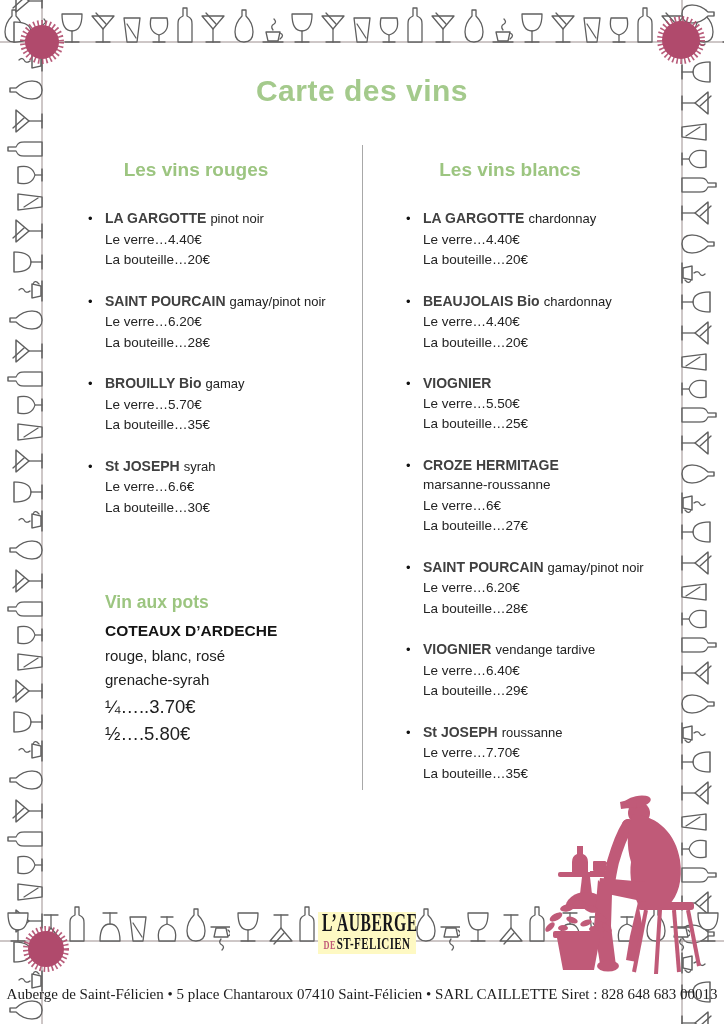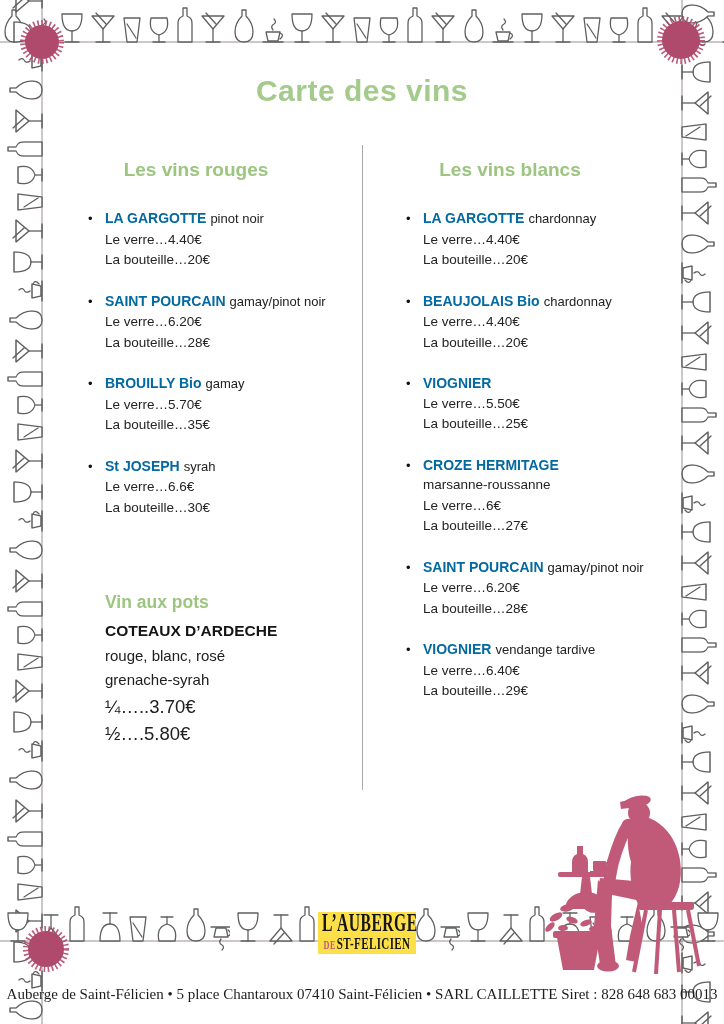--- a/index.html
+++ b/index.html
@@ -21,30 +21,30 @@
     font-size:30px;font-weight:bold;color:var(--green-title);letter-spacing:.5px;}
   .colhead{position:absolute;top:159px;font-size:19px;font-weight:bold;color:var(--green);text-align:center;}
   .colhead.red{left:61px;width:270px;}
   .colhead.white{left:375px;width:270px;}
   .divider{position:absolute;left:362px;top:145px;width:1px;height:645px;background:#a8a8a8;}
   .wine-list{position:absolute;width:290px;}
   .wine-list.red{left:105px;top:208px;}
   .wine-list.white{left:423px;top:208px;}
   .entry{position:relative;margin-bottom:20px;line-height:20.5px;}
   .entry::before{content:"•";position:absolute;left:-17px;top:1px;font-size:13px;color:#111;}
-  .wname{font-size:14px;font-weight:bold;color:#0369a1;}
+  .wname{font-size:14px;font-weight:bold;color:#404040;}
   .wgrape{font-size:13px;margin-left:4px;color:#222;}
   .wline{font-size:13.5px;color:#242424;}
   .pots{position:absolute;left:105px;top:592px;width:260px;}
   .pots-head{font-size:17.5px;font-weight:bold;color:var(--green);margin-bottom:6px;}
   .pots-name{font-size:15.5px;font-weight:bold;color:#141414;line-height:24.5px;}
   .pots-line{font-size:15px;line-height:24.5px;color:#202020;}
   .pots-line.big{font-size:18.5px;line-height:27px;}
   
-  .logo{position:absolute;left:318px;top:912px;width:98px;text-align:center;background:#fde047;
+  .logo{position:absolute;left:318px;top:912px;width:98px;text-align:center;background:#fef9c3;
     z-index:4;font-family:"Liberation Serif","DejaVu Serif",serif;color:#15151a;padding:2px 0;}
   .logo-l1{font-size:17px;font-weight:bold;transform:scale(.92,1.45);letter-spacing:.5px;line-height:20px;}
   .logo-l2{font-size:12px;font-weight:bold;transform:scale(.92,1.35);letter-spacing:.4px;line-height:14px;margin-top:3px;}
   .logo-de{color:var(--rose);font-size:9px;margin-right:1px;}
   
   .footer{position:absolute;left:0;top:986px;width:724px;text-align:center;
     font-size:15px;color:#1d1d1d;z-index:5;font-family:Liberation Serif, serif;}
   
   .illus{position:absolute;left:536px;top:776px;z-index:3;}
   .sil{fill:var(--rose);}
@@ -225,20 +225,26 @@
       <div class="wline">La bouteille…28€</div>
     </div>
 
     <div class="entry">
       <div><span class="wname">VIOGNIER</span><span class="wgrape">vendange tardive</span></div>
 
       <div class="wline">Le verre…6.40€</div>
       <div class="wline">La bouteille…29€</div>
     </div>
 
+    <div class="entry">
+      <div><span class="wname">St JOSEPH</span><span class="wgrape">roussanne</span></div>
+
+      <div class="wline">Le verre…7.70€</div>
+      <div class="wline">La bouteille…35€</div>
+    </div>
   </div>
 
 <div class="pots">
   <div class="pots-head">Vin aux pots</div>
   <div class="pots-name">COTEAUX D’ARDECHE</div>
   <div class="pots-line"> rouge, blanc, rosé</div>
   <div class="pots-line">grenache-syrah</div>
   <div class="pots-line big">¼…..3.70€</div>
   <div class="pots-line big">½….5.80€</div>
 </div>

